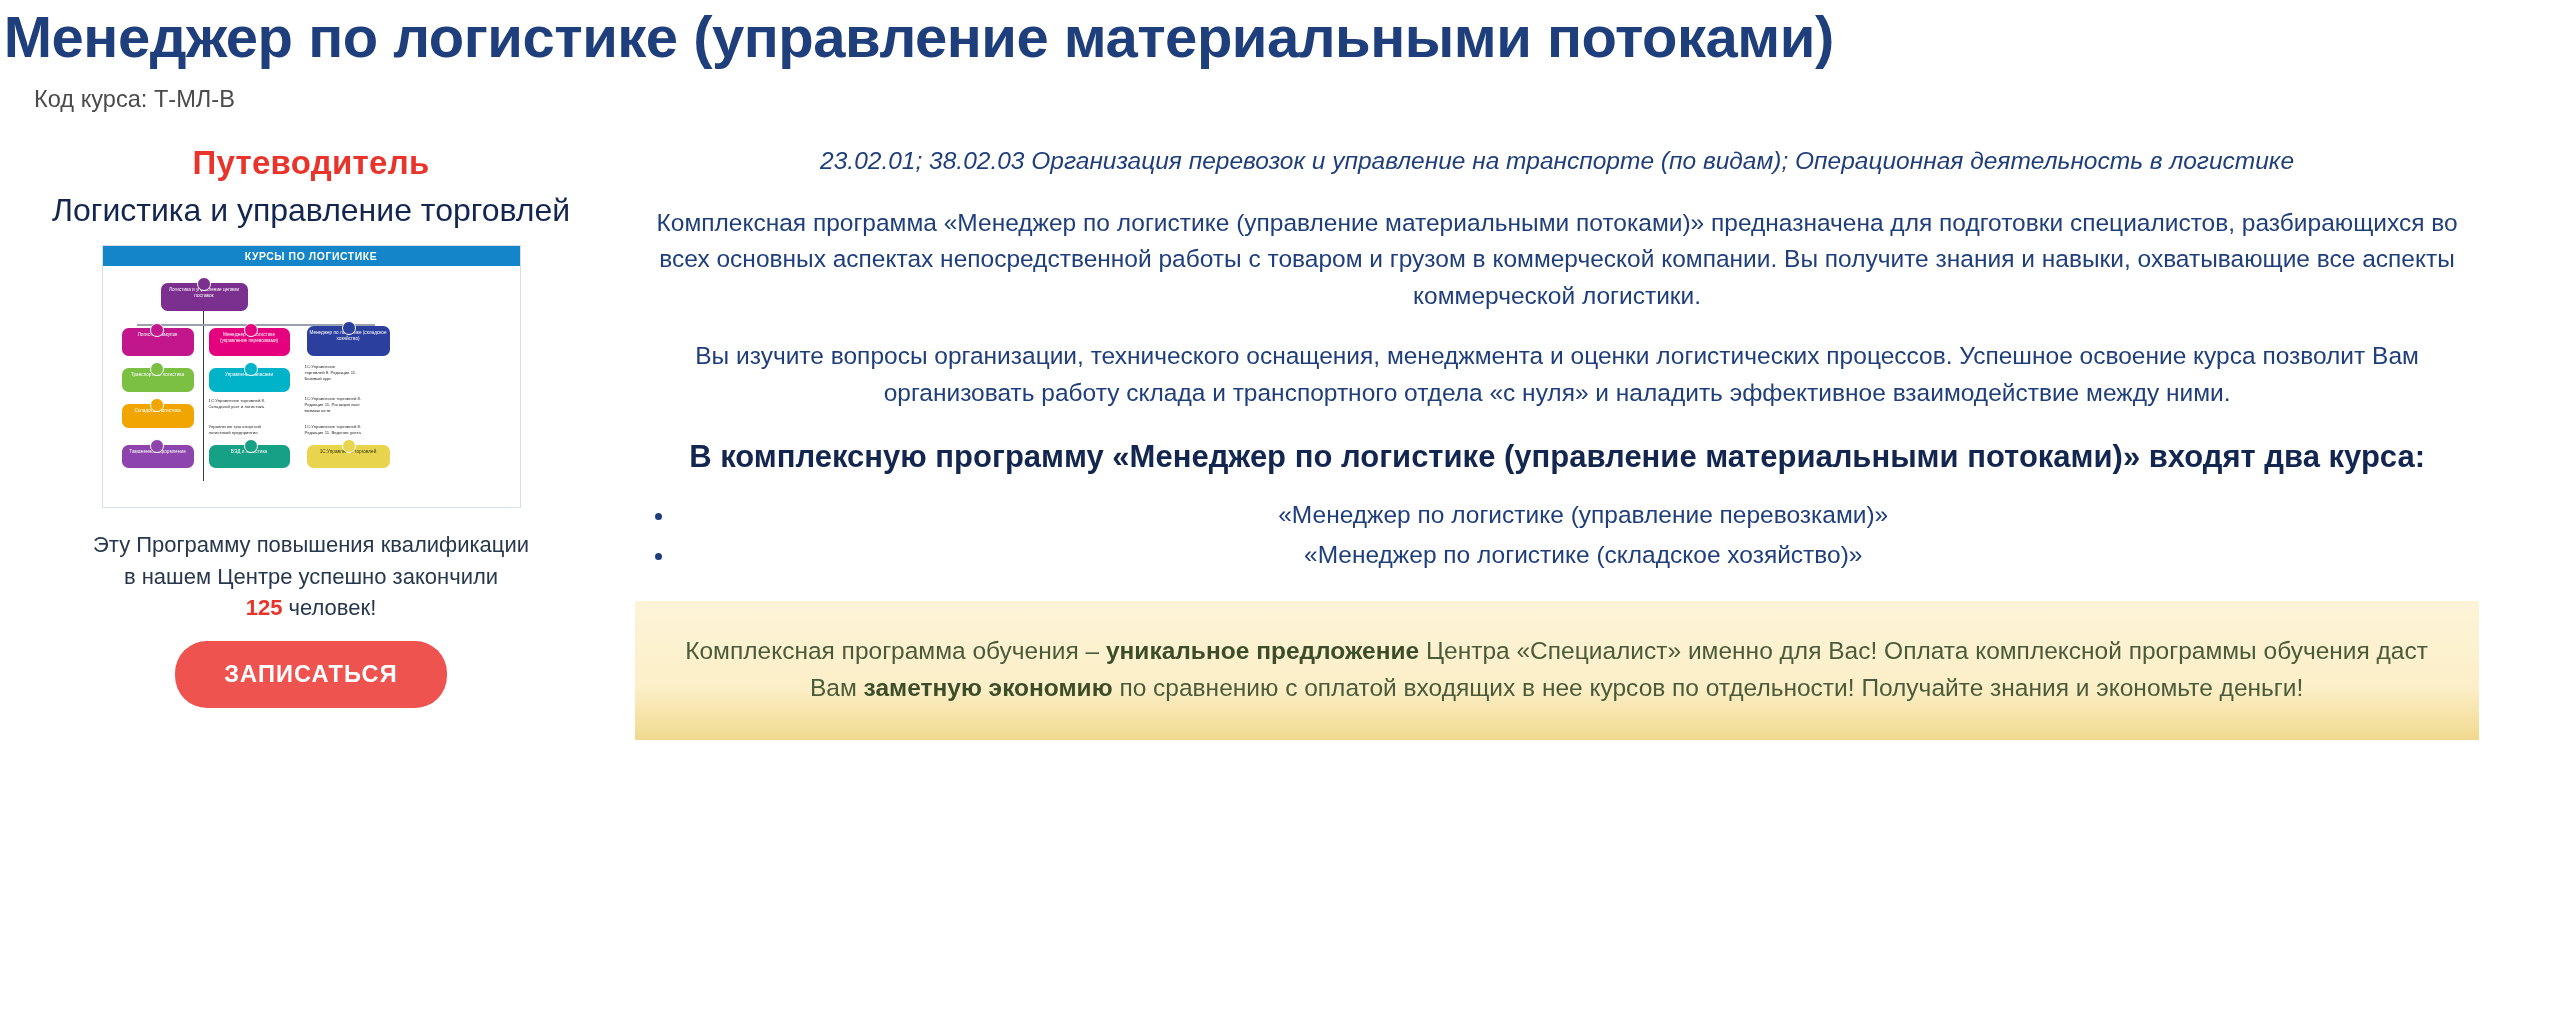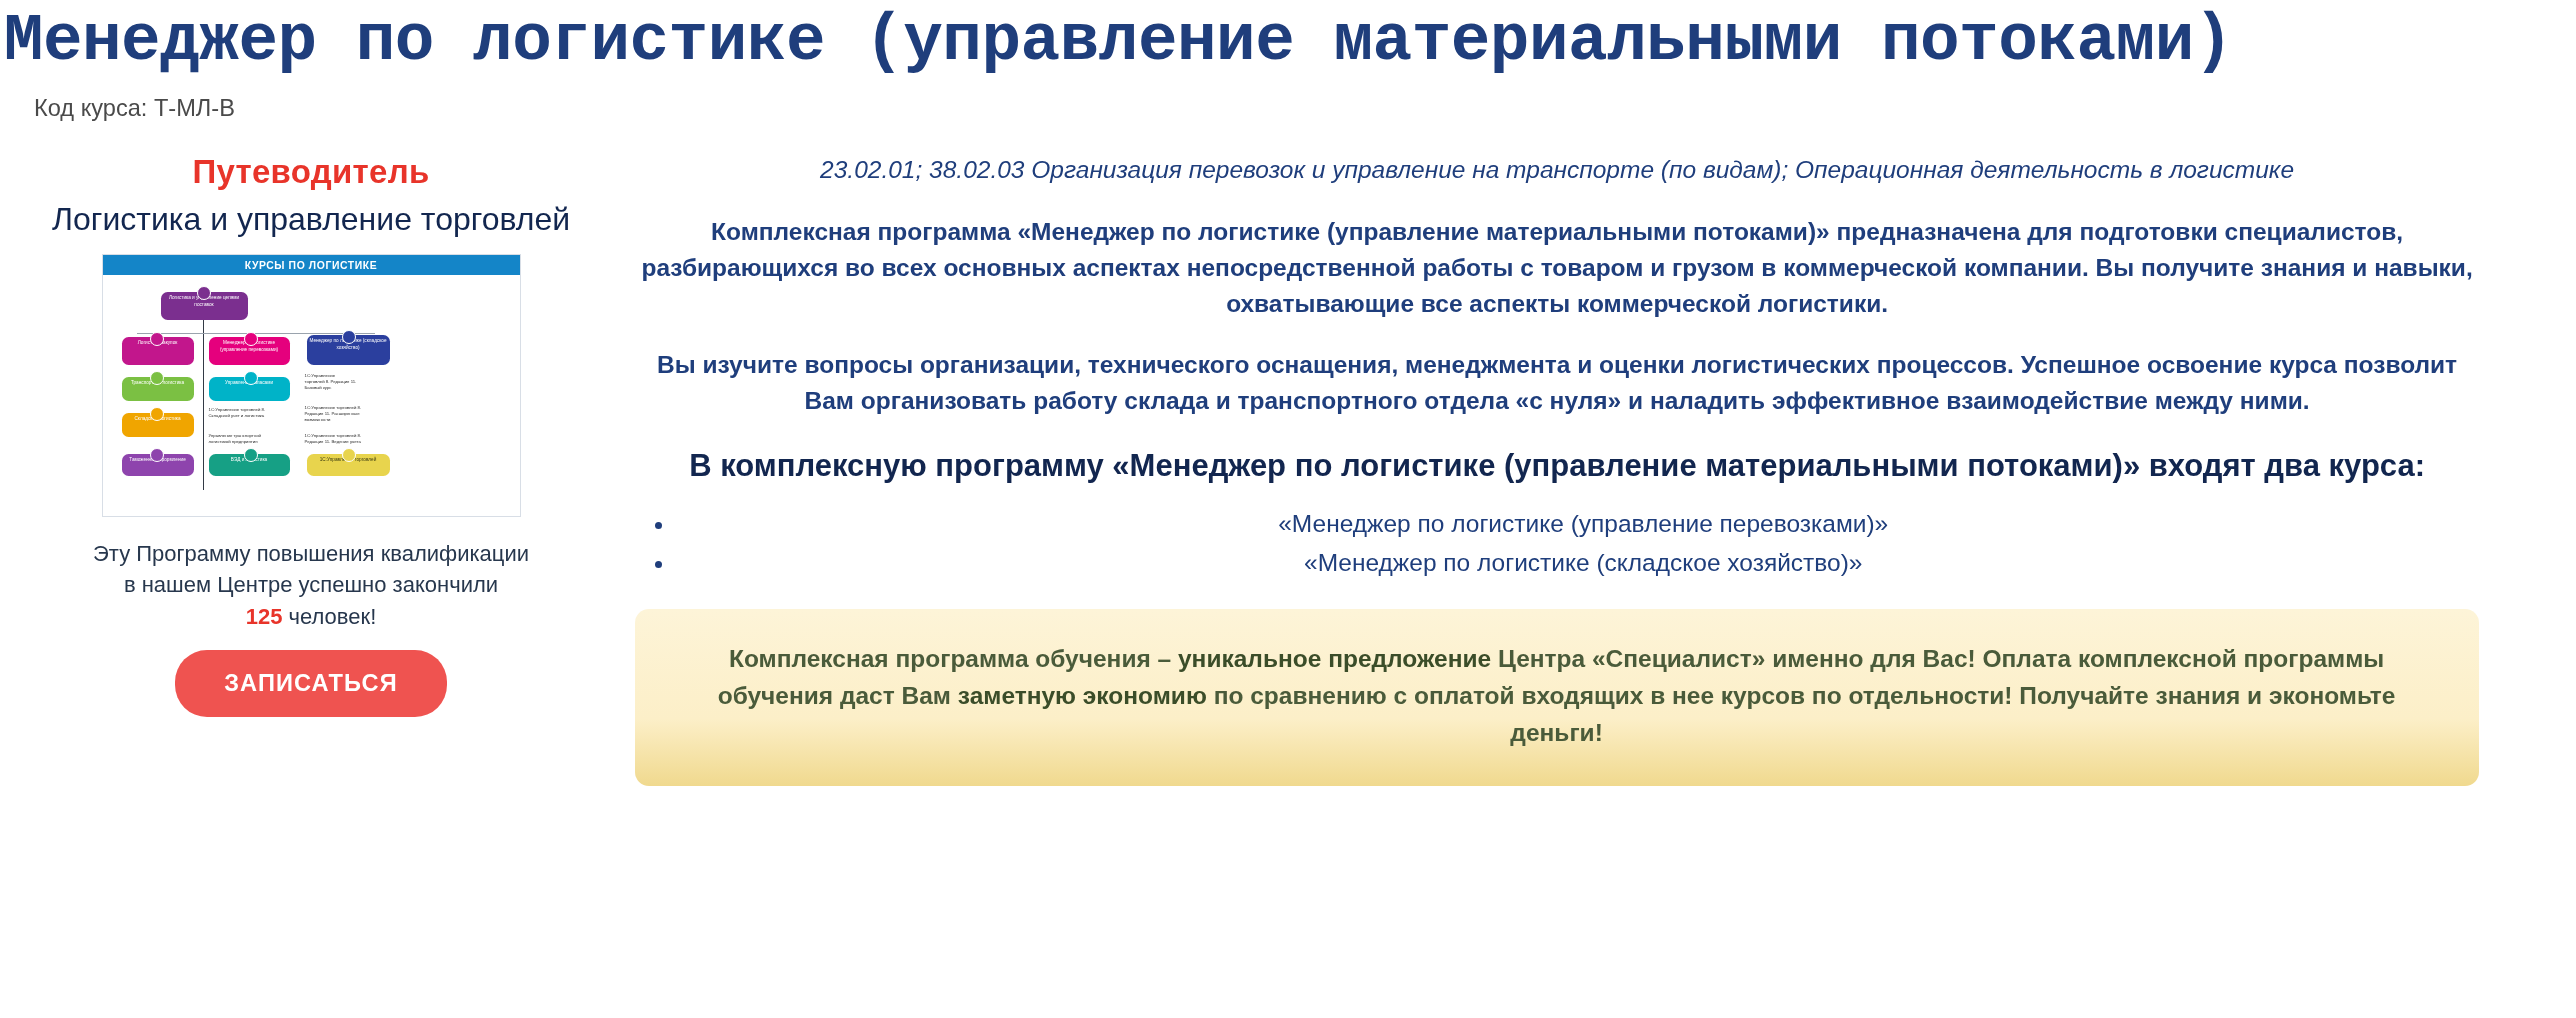--- a/index.html
+++ b/index.html
@@ -13,29 +13,28 @@
   .page {
     position: relative;
     width: 2576px;
     min-height: 1018px;
     background: #ffffff;
     overflow: hidden;
   }
 
   
   .page-title {
-    font-size: 66px;
+    font-size: 58px;
     line-height: 1.08;
     font-weight: bold;
     color: #1f3e7c;
     letter-spacing: -0.5px;
     margin: 0;
     padding: 5.7px 0 0 3.8px;
     white-space: nowrap;
-    font-family: Liberation Mono, monospace;
   }
   .course-code {
     font-size: 23.6px;
     color: #4a4a4a;
     padding: 17px 0 0 34px;
     line-height: 1.2;
   }
 
   
   .content {
@@ -161,46 +160,44 @@
     color: #1f3e7c;
     font-size: 24.5px;
     line-height: 1.42;
     margin: 0 0 26.4px 0;
   }
   .para {
     color: #1f3e7c;
     font-size: 24.5px;
     line-height: 1.48;
     margin: 0 0 24.5px 0;
-    font-weight: bold;
   }
   .lead-bold {
     color: #12264f;
     font-size: 31px;
     font-weight: bold;
     line-height: 1.45;
     margin: 0 0 15px 0;
   }
   ul.course-list {
     margin: 0 0 27px 0;
     padding-left: 41px;
     color: #1f3e7c;
   }
   ul.course-list li {
     font-size: 24.5px;
     line-height: 1.6;
     padding-left: 11.3px;
   }
   .callout {
     background: linear-gradient(180deg, #fdf4d8 0%, #fcefc8 62%, #f0d98e 100%);
-    border-radius: 14px;
+    border-radius: 1px;
     padding: 32px 41px 34px 40px;
     color: #3d4f2a;
     margin-top: 9.4px;
-    font-weight: bold;
   }
   .callout p {
     margin: 0;
     font-size: 24.5px;
     line-height: 1.5;
     color: #4a5b3a;
   }
   .callout b { color: #3b4d29; }
 </style>
 </head>

